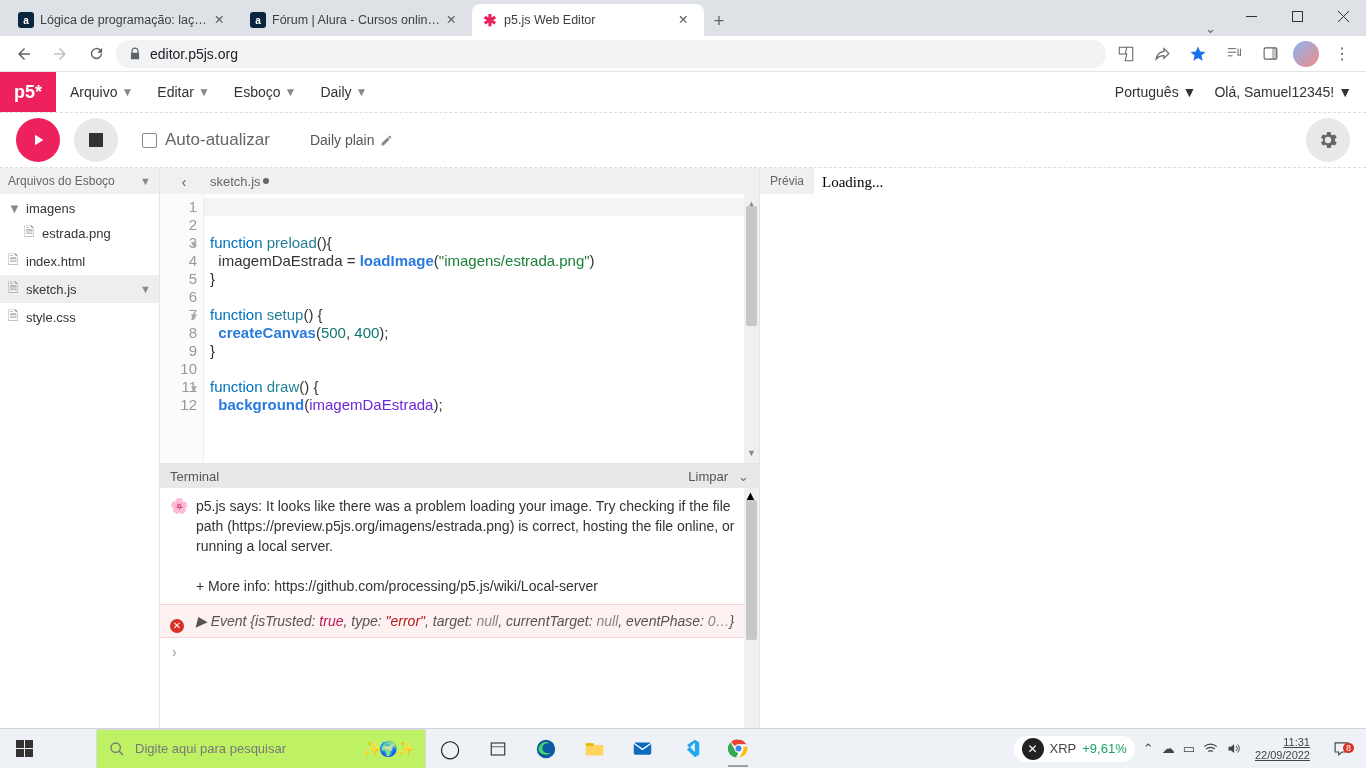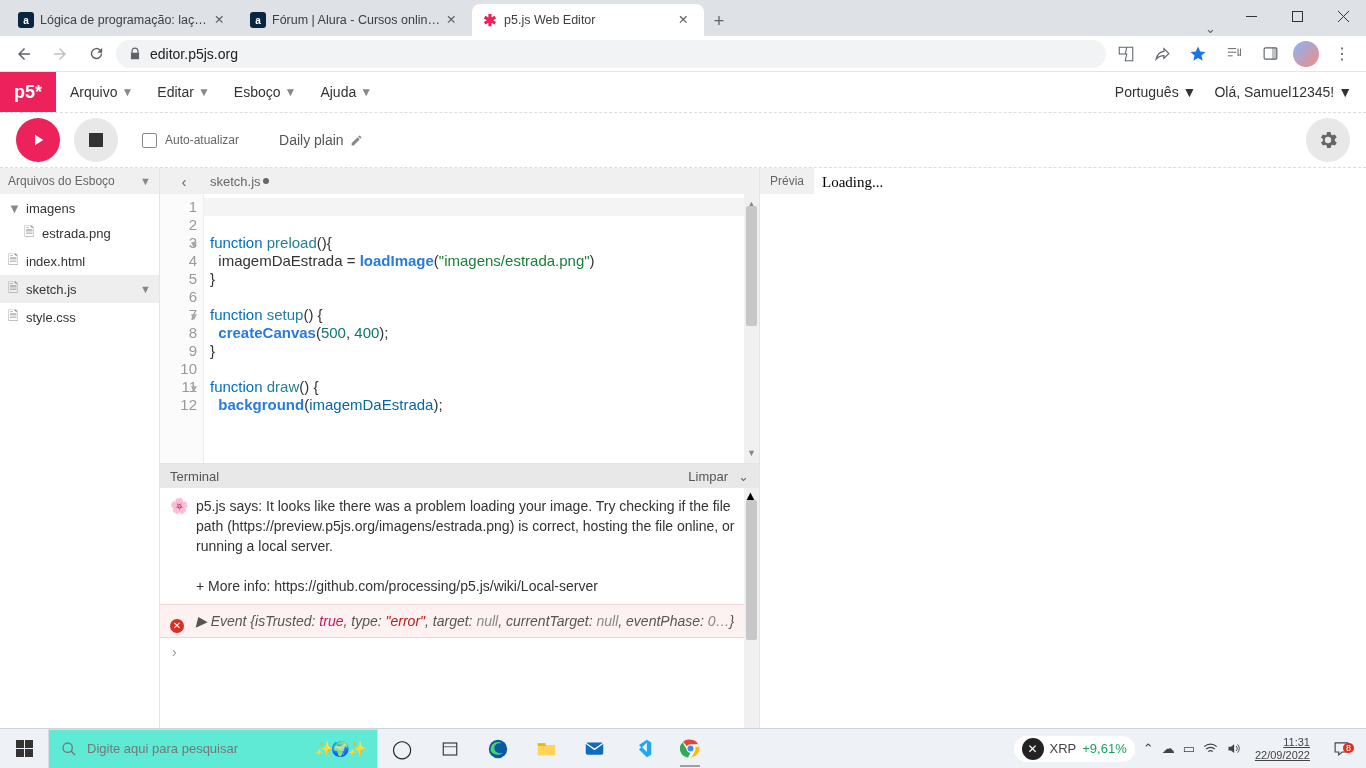--- a/index.html
+++ b/index.html
@@ -40,21 +40,21 @@
 .p5-menu { display: flex; gap: 24px; padding-left: 14px; font-size: 14px; color: #333; }
 .p5-menu .mi { display: flex; align-items: center; gap: 4px; }
 .p5-menu .mi .dd { color: #888; font-size: 12px; }
 .p5-right { margin-left: auto; display: flex; align-items: center; gap: 18px; padding-right: 14px; font-size: 14px; color: #333; }
 
 .p5-toolbar { height: 56px; border-top: 1px dashed #ddd; border-bottom: 1px dashed #ddd; display: flex; align-items: center; padding: 0 16px; gap: 14px; }
 .btn-play { width: 44px; height: 44px; border-radius: 50%; background: #ed225d; display: flex; align-items: center; justify-content: center; }
 .btn-play svg { fill: #fff; width: 18px; height: 18px; }
 .btn-stop { width: 44px; height: 44px; border-radius: 50%; background: #e8e8e8; display: flex; align-items: center; justify-content: center; }
 .btn-stop div { width: 14px; height: 14px; background: #333; }
-.auto { display: flex; align-items: center; gap: 8px; font-size: 12px; color: #666; margin-left: 10px; }
+.auto { display: flex; align-items: center; gap: 8px; font-size: 17px; color: #666; margin-left: 10px; }
 .auto .checkbox { width: 15px; height: 15px; border: 1.5px solid #888; border-radius: 2px; }
 .sketchname { margin-left: 26px; font-size: 14px; color: #555; display: flex; align-items: center; gap: 6px; }
 .gear { margin-left: auto; width: 44px; height: 44px; border-radius: 50%; background: #e8e8e8; display: flex; align-items: center; justify-content: center; color: #666; }
 
 .p5-body { flex: 1; display: flex; min-height: 0; }
 
 .sidebar { width: 160px; border-right: 1px solid #e4e4e4; background: #fff; font-size: 13px; color: #333; display: flex; flex-direction: column; }
 .sidebar .head { height: 26px; background: #f0f0f0; display: flex; align-items: center; padding: 0 8px; color: #666; font-size: 12px; justify-content: space-between; }
 .sidebar .tree { padding: 4px 0; font-family: Menlo, Consolas, monospace; font-size: 13px; }
 .sidebar .item { display: flex; align-items: center; gap: 6px; padding: 3px 8px; }
@@ -72,21 +72,21 @@
 .gutter { width: 44px; text-align: right; padding: 4px 6px 0 0; color: #999; background: #fbfbfb; border-right: 1px solid #eee; }
 .gutter .ln { height: 18px; position: relative; }
 .gutter .fold { position: absolute; right: -2px; top: 2px; color: #aaa; font-size: 10px; }
 .codetext { flex: 1; padding: 4px 6px 0 6px; white-space: pre; color: #333; overflow: auto; }
 .code .hl-current { position: absolute; left: 44px; right: 15px; top: 4px; height: 18px; background: #f4f4f4; }
 .kw { color: #0070c1; }
 .fn { color: #267f99; font-weight: 400; }
 .call { color: #2a7bde; font-weight: 600; }
 .str { color: #1a7f37; }
 .num { color: #0f766e; }
-.ident { color: #0369a1; }
+.ident { color: #6d28d9; }
 .code .scroll { position: absolute; right: 0; top: 0; bottom: 0; width: 15px; background: #f0f0f0; }
 .code .scroll .thumb { position: absolute; left: 2px; right: 2px; top: 12px; height: 120px; background: #c7c7c7; border-radius: 2px; }
 .code .scroll .arrow { position: absolute; left: 0; right: 0; text-align: center; color: #888; font-size: 9px; }
 
 .terminal { height: 265px; display: flex; flex-direction: column; border-top: 1px solid #e4e4e4; font-size: 13px; min-height: 0; position: relative; }
 .terminal .head { height: 24px; background: #e8e8e8; display: flex; align-items: center; padding: 0 10px; color: #555; justify-content: space-between; }
 .terminal .head .right { display: flex; align-items: center; gap: 10px; }
 .terminal .body { flex: 1; overflow: hidden; background: #fff; font-family: Menlo, Consolas, monospace; font-size: 14px; line-height: 20px; color: #333; }
 .terminal .msg { padding: 8px 12px 8px 36px; position: relative; }
 .terminal .flower { position: absolute; left: 10px; top: 8px; font-size: 15px; }
@@ -100,21 +100,21 @@
 .terminal .scroll .thumb { position: absolute; left: 2px; right: 2px; top: 12px; height: 140px; background: #c7c7c7; border-radius: 2px; }
 
 .preview { flex: 1; display: flex; flex-direction: row; }
 .preview .head { height: 26px; background: #f0f0f0; display: flex; align-items: center; padding: 0 10px; color: #666; font-size: 12px; }
 .preview .body { flex: 1; padding: 6px 8px; font-family: "Times New Roman", serif; font-size: 15px; color: #000; }
 
 
 .taskbar { position: absolute; bottom: 0; left: 0; right: 0; height: 40px; background: #eef1f5; border-top: 1px solid #d0d4d9; display: flex; align-items: center; font-size: 13px; color: #222; }
 .taskbar .start { width: 48px; height: 40px; display: flex; align-items: center; justify-content: center; }
 .taskbar .start svg { width: 17px; height: 17px; }
-.taskbar .search { flex: 0 0 330px; height: 40px; background: #5eead4; display: flex; align-items: center; padding: 0 12px; gap: 10px; color: #777; border: 1px solid #d9dce0; }
+.taskbar .search { flex: 0 0 330px; height: 40px; background: #bef264; display: flex; align-items: center; padding: 0 12px; gap: 10px; color: #777; border: 1px solid #d9dce0; margin-left: 48px; }
 .taskbar .search .emojis { margin-left: auto; font-size: 15px; letter-spacing: -2px; }
 .taskbar .app { width: 48px; height: 40px; display: flex; align-items: center; justify-content: center; font-size: 18px; position: relative; }
 .taskbar .app.active::after { content: ""; position: absolute; bottom: 2px; left: 14px; right: 14px; height: 2px; background: #9aa0a6; }
 .taskbar .tray { margin-left: auto; display: flex; align-items: center; gap: 8px; padding: 0 8px; color: #444; }
 .taskbar .tray .xrp-pill { display: flex; align-items: center; gap: 6px; background: #fff; border-radius: 14px; padding: 2px 8px; }
 .taskbar .tray .xrp-ico { width: 22px; height: 22px; border-radius: 50%; background: #222; color: #fff; display: flex; align-items: center; justify-content: center; font-size: 12px; }
 .taskbar .tray .pct { color: #1aa260; font-weight: 400; }
 .taskbar .clock { display: flex; flex-direction: column; align-items: flex-end; font-size: 11px; line-height: 13px; padding: 0 6px; text-decoration: underline; }
 .taskbar .notif { position: relative; width: 34px; display: flex; align-items: center; justify-content: center; }
 .taskbar .notif .badge { position: absolute; bottom: 4px; right: 4px; background: #d93025; color: #fff; font-size: 9px; border-radius: 7px; padding: 0 3px; }
@@ -226,21 +226,21 @@
         </div>
       <div class="mi">
           <span>Editar</span>
           <span class="dd">▼</span>
         </div>
       <div class="mi">
           <span>Esboço</span>
           <span class="dd">▼</span>
         </div>
       <div class="mi">
-          <span>Ajuda</span>
+          <span>Daily</span>
           <span class="dd">▼</span>
         </div>
     </div>
     <div class="p5-right">
       <div class="mi"><span>Português</span> <span class="dd">▼</span></div>
       <div class="mi"><span>Olá, Samuel12345!</span> <span class="dd">▼</span></div>
     </div>
   </div>
 
   <div class="p5-toolbar">

